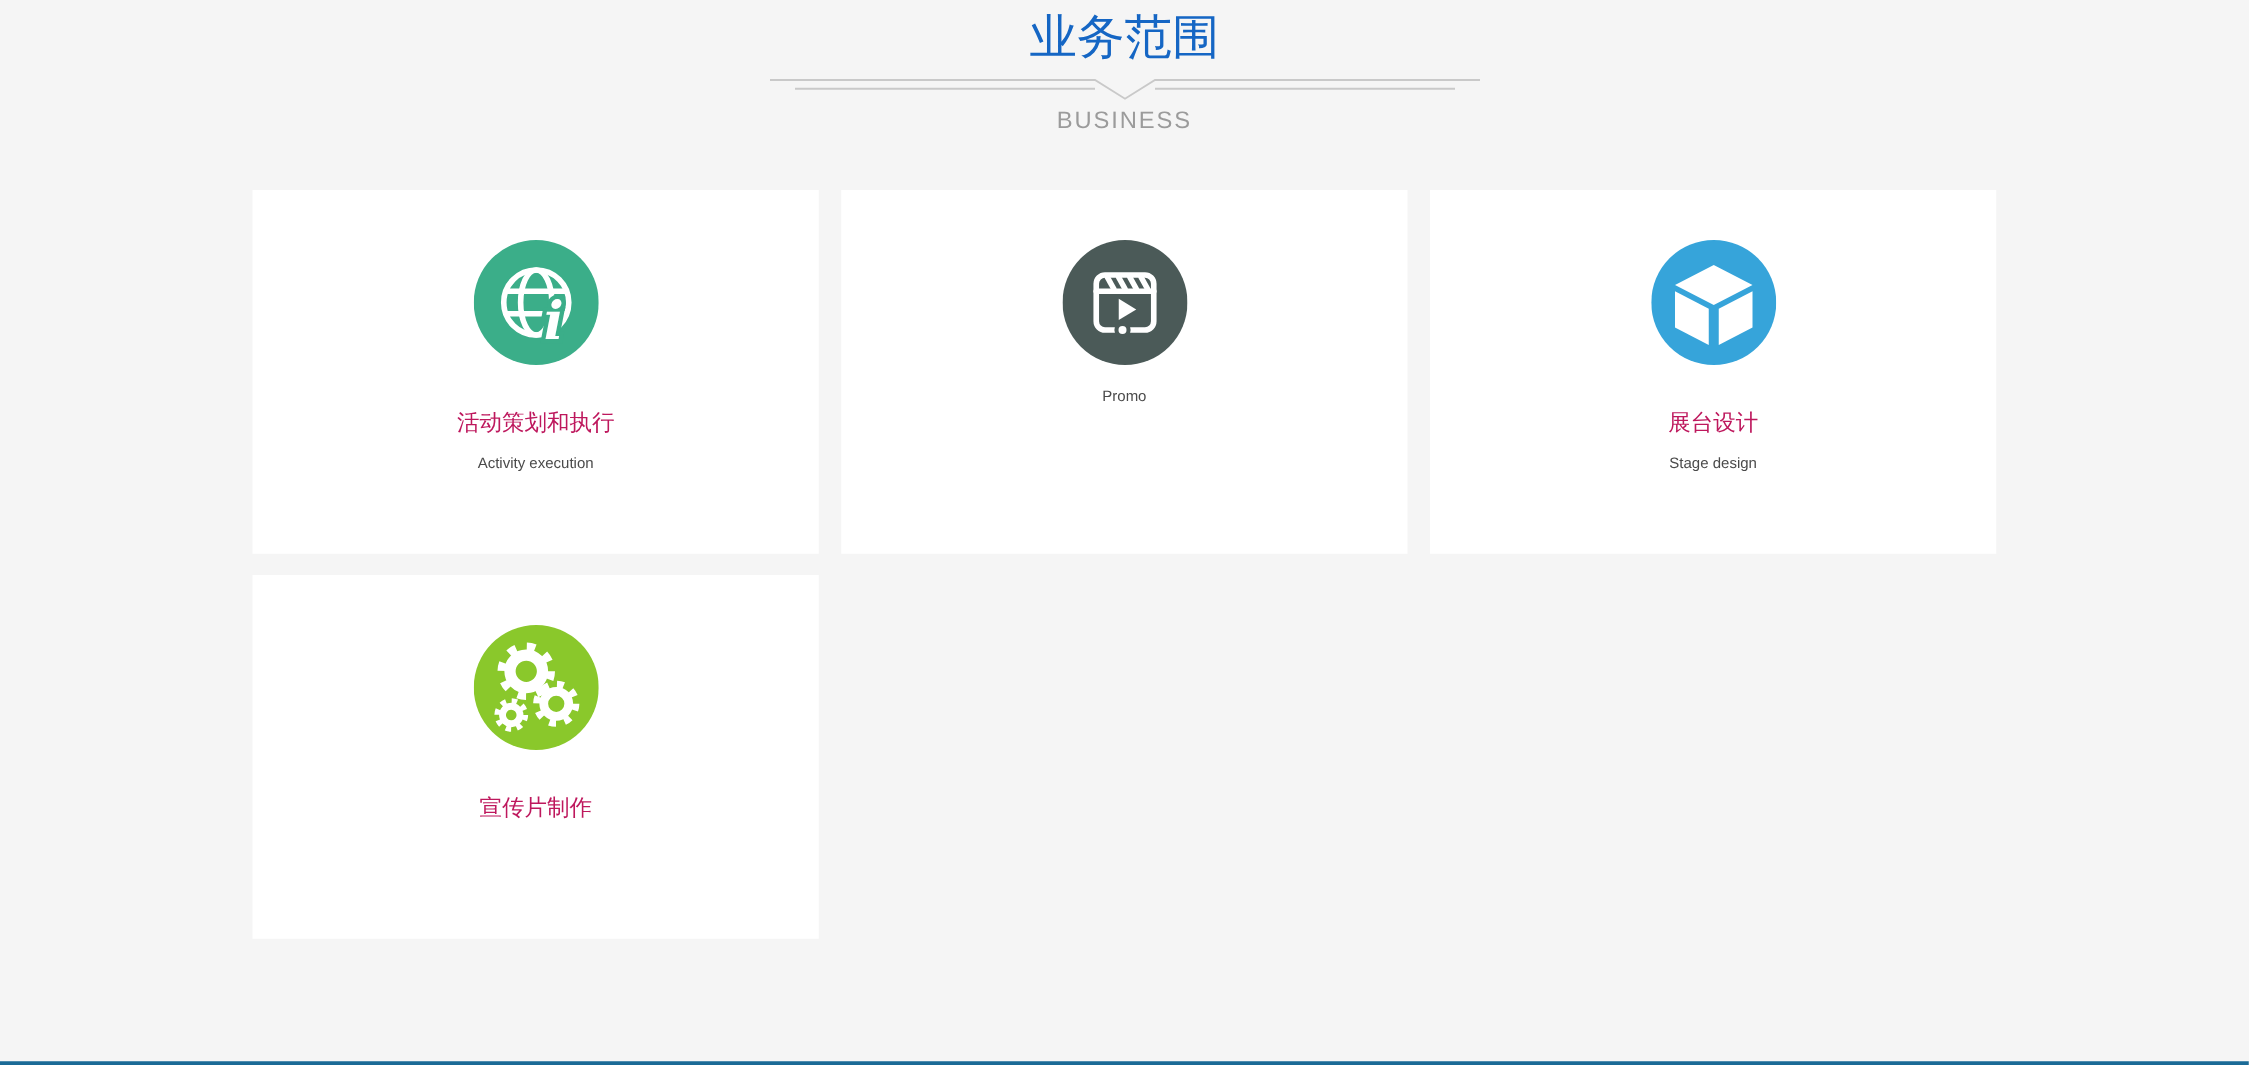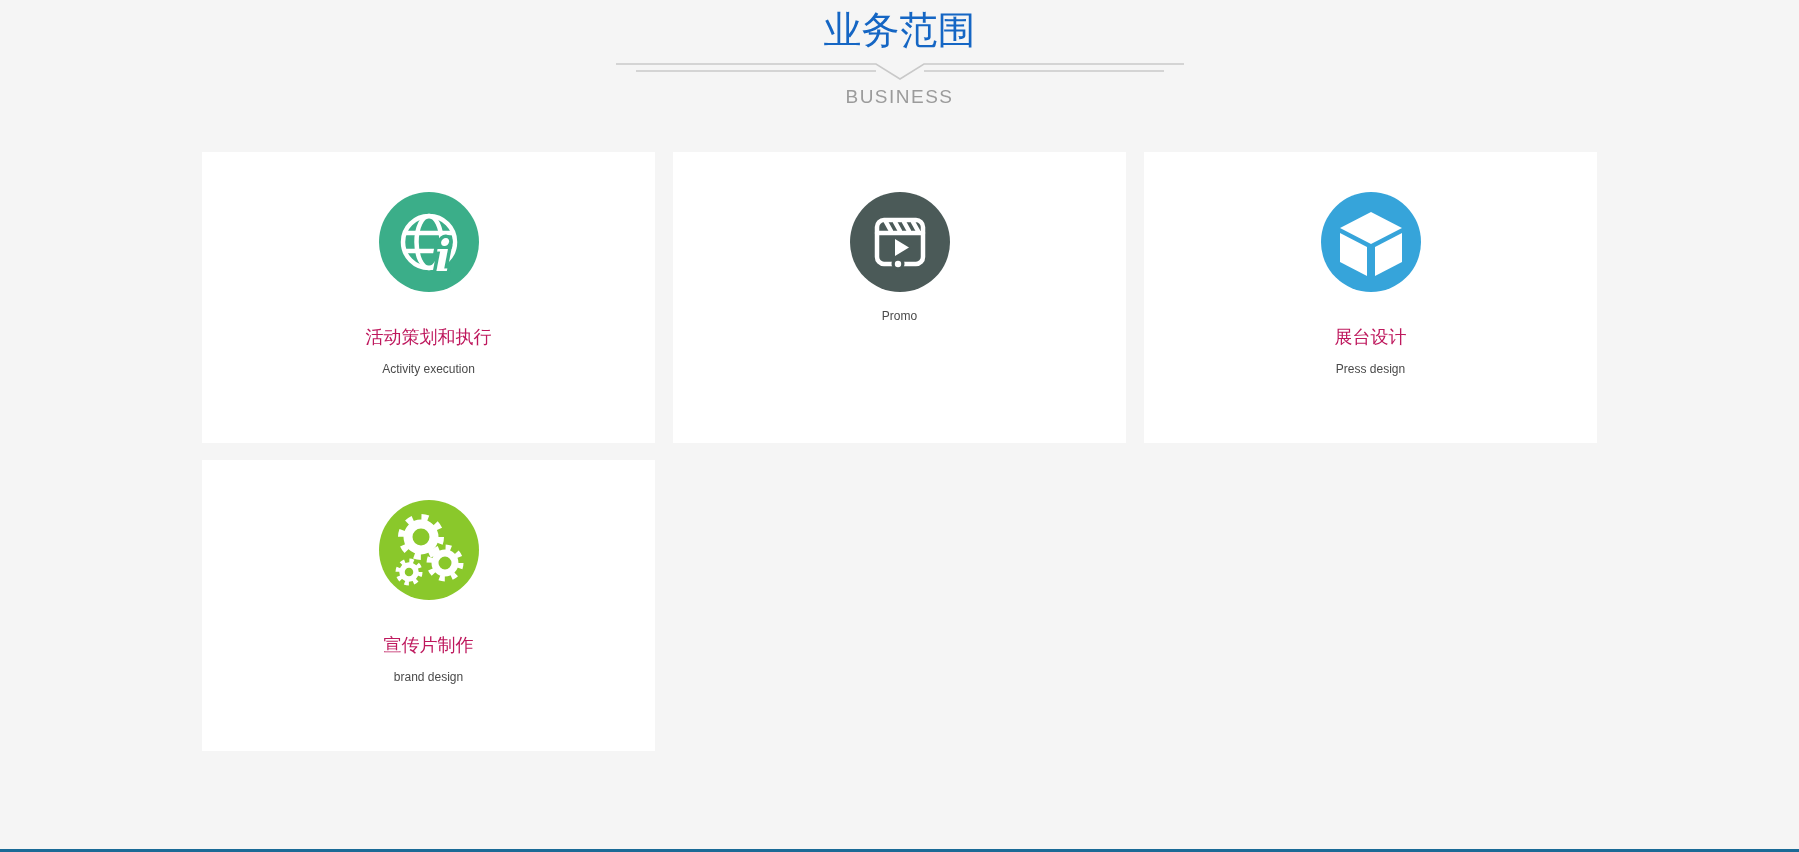--- a/index.html
+++ b/index.html
@@ -85,35 +85,34 @@
 
 
   <div class="card">
     <svg class="badge" width="100" height="100" viewBox="0 0 100 100" aria-hidden="true">
       <circle cx="50" cy="50" r="50" fill="#36a4da"></circle>
       <polygon points="50,20 81,36 50,52 19,36" fill="#ffffff"></polygon>
       <polygon points="19,41 46,55 46,84 19,70" fill="#ffffff"></polygon>
       <polygon points="54,55 81,41 81,70 54,84" fill="#ffffff"></polygon>
     </svg>
     <div class="zh">展台设计</div>
-    <div class="en">Press design</div>
+    <div class="en">Stage design</div>
   </div>
 
   <div class="card">
     <svg class="badge" width="100" height="100" viewBox="0 0 100 100" aria-hidden="true">
       <circle cx="50" cy="50" r="50" fill="#8ac82b"></circle>
 
       <circle cx="42" cy="37" r="19" fill="none" stroke="#ffffff" stroke-width="8" stroke-dasharray="6.5 8.4"></circle>
       <circle cx="42" cy="37" r="13" fill="none" stroke="#ffffff" stroke-width="9"></circle>
 
       <circle cx="66" cy="63" r="15" fill="none" stroke="#ffffff" stroke-width="7" stroke-dasharray="5.2 6.6"></circle>
       <circle cx="66" cy="63" r="10" fill="none" stroke="#ffffff" stroke-width="7"></circle>
 
       <circle cx="30" cy="72" r="10.5" fill="none" stroke="#ffffff" stroke-width="6" stroke-dasharray="4 4.25"></circle>
       <circle cx="30" cy="72" r="7" fill="none" stroke="#ffffff" stroke-width="5.5"></circle>
     </svg>
     <div class="zh">宣传片制作</div>
-    <div class="en">brand design</div>
   </div>
 
 </div>
 
 <div class="bottom-bar"></div>
 
 </body></html>

